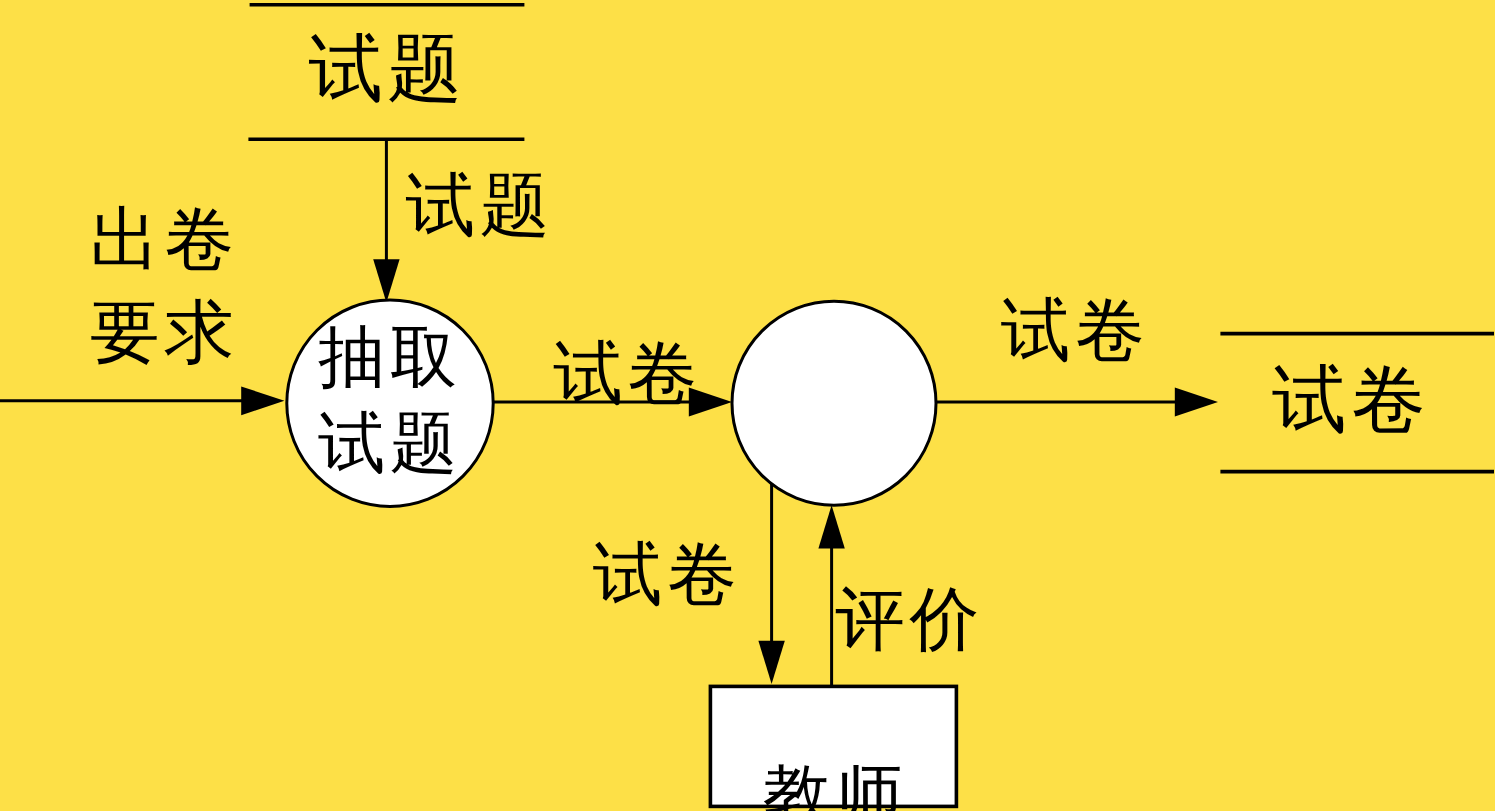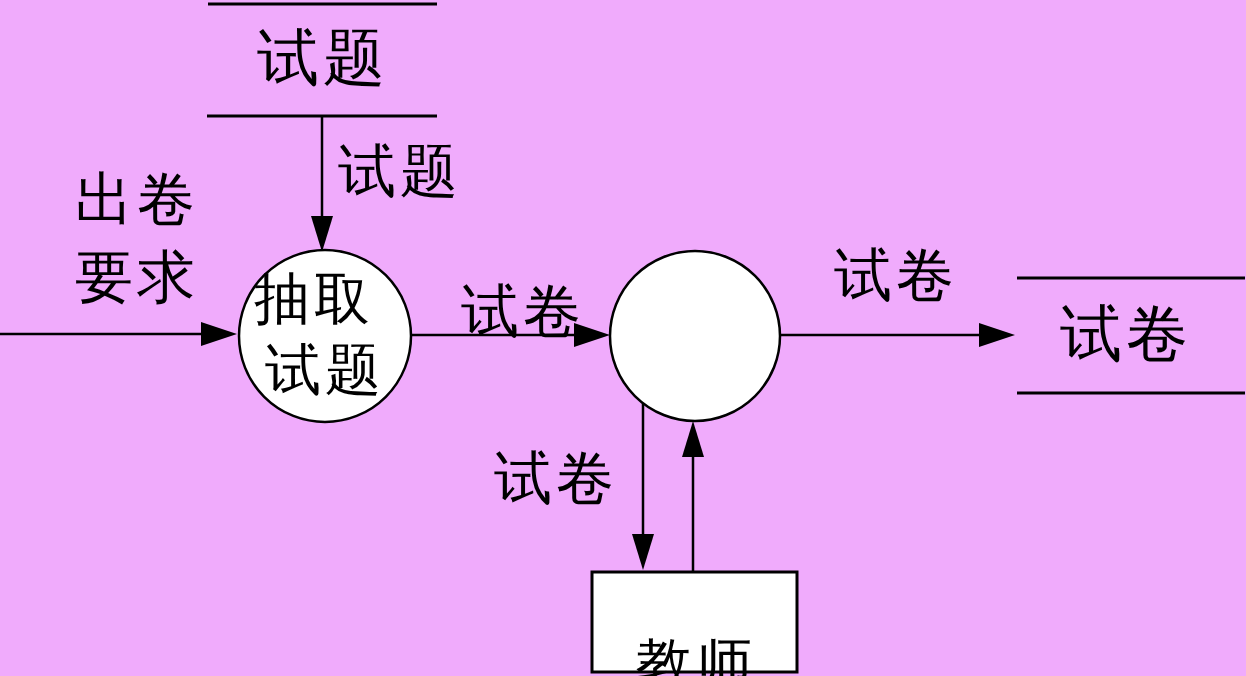--- a/index.html
+++ b/index.html
@@ -4,21 +4,21 @@
 <style>
   html, body {
     margin: 0;
     padding: 0;
     background: #ffffff;
   }
   #canvas {
     position: relative;
     width: 1246px;
     height: 676px;
-    background: #f0abfc;
+    background: #fde047;
     overflow: hidden;
     font-family: "Liberation Serif", "DejaVu Serif", serif;
     color: #000000;
   }
   #geometry {
     position: absolute;
     left: 0;
     top: 0;
     width: 1246px;
     height: 676px;
@@ -77,28 +77,29 @@
     <rect x="592" y="572" width="205" height="100" fill="#ffffff" stroke="#000" stroke-width="3"></rect>
   </svg>
 
   <div class="lbl store" style="left:323px; top:58px;">试题</div>
 
   <div class="lbl" style="left:400px; top:172px;">试题</div>
 
   <div class="lbl" style="left:137px; top:278px;">要求</div>
   <div class="lbl" style="left:137px; top:200px;">出卷</div>
 
-  <div class="lbl node" style="left:314px; top:299px;">抽取</div>
+  <div class="lbl node" style="left:325px; top:299px;">抽取</div>
   <div class="lbl node" style="left:325px; top:370px;">试题</div>
 
   <div class="lbl" style="left:523px; top:312px;">试卷</div>
 
 
   <div class="lbl" style="left:896px; top:276px;">试卷</div>
 
   <div class="lbl store" style="left:1126px; top:334px;">试卷</div>
 
   <div class="lbl" style="left:556px; top:479px;">试卷</div>
 
+  <div class="lbl" style="left:758px; top:517px;">评价</div>
 
   <div class="lbl node" style="left:696px; top:620px;margin-top:44px;">教师</div>
 
 </div>
 
 </body></html>

